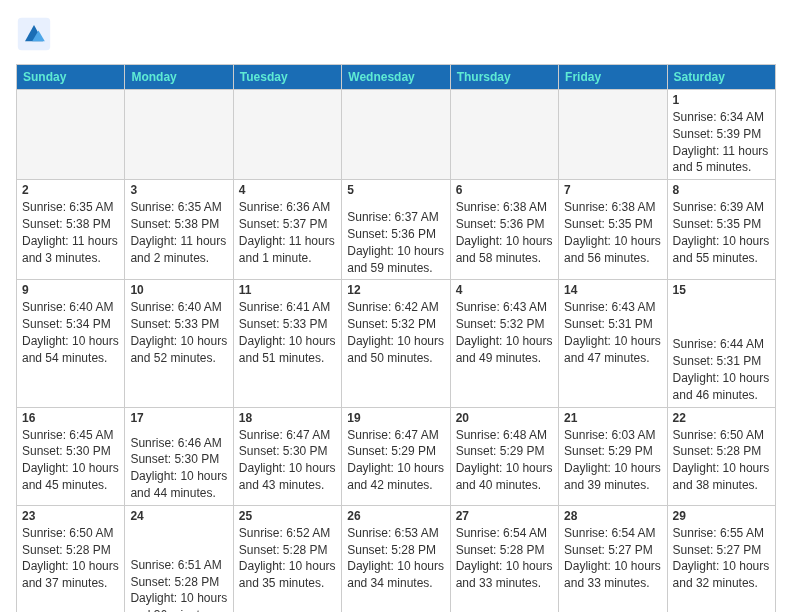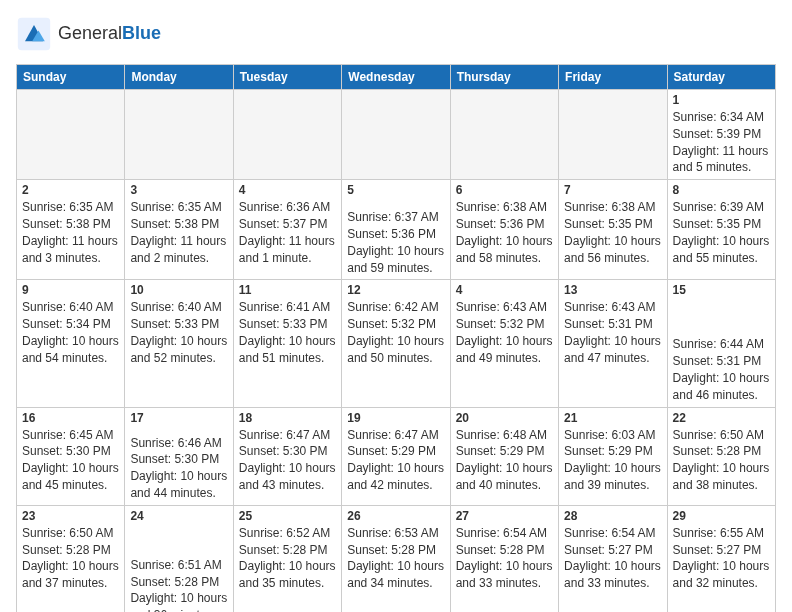--- a/index.html
+++ b/index.html
@@ -46,21 +46,21 @@
       font-size: 14px;
       color: #555;
     }
     .calendar {
       width: 100%;
       border-collapse: collapse;
       table-layout: fixed;
     }
     .calendar th {
       background-color: #1a6db5;
-      color: #ffffff;
+      color: #5eead4;
       text-align: left;
       padding: 5px 6px;
       font-size: 12px;
       font-weight: bold;
       border: 1px solid #ccc;
     }
     .calendar td {
       border: 1px solid #ccc;
       vertical-align: top;
       padding: 3px 5px;
@@ -91,23 +91,20 @@
 </head>
 <body>
 
 <div class="header">
   <div class="logo">
     <svg class="logo-icon" viewBox="0 0 40 40">
       <rect x="2" y="2" width="36" height="36" rx="4" fill="#e8f0fe"></rect>
       <polygon points="10,28 20,10 30,28" fill="#1a6db5"></polygon>
       <polygon points="18,28 25,16 32,28" fill="#4da6e8"></polygon>
     </svg>
-    <div class="logo-text">
-      <div>General<span style="color:#1a6db5;font-weight:bold;">Blue</span></div>
-    </div>
   </div>
   <div class="title-block">
     <div class="month-title"></div>
     <div class="location"></div>
   </div>
 </div>
 
 <table class="calendar">
   <thead>
     <tr>
@@ -204,21 +201,21 @@
 Sunset: 5:32 PM
 Daylight: 10 hours and 50 minutes.</div>
         </td>
         <td>
           <span class="day-number">4</span>
           <div class="day-info" style="white-space: pre-line;">Sunrise: 6:43 AM
 Sunset: 5:32 PM
 Daylight: 10 hours and 49 minutes.</div>
         </td>
         <td>
-          <span class="day-number">13</span>
+          <span class="day-number">14</span>
           <div class="day-info" style="white-space: pre-line;">Sunrise: 6:43 AM
 Sunset: 5:31 PM
 Daylight: 10 hours and 47 minutes.</div>
         </td>
         <td>
           <span class="day-number">15</span>
           <div class="day-info" style="white-space: pre-line; margin-top: 39px;">Sunrise: 6:44 AM
 Sunset: 5:31 PM
 Daylight: 10 hours and 46 minutes.</div>
         </td>

